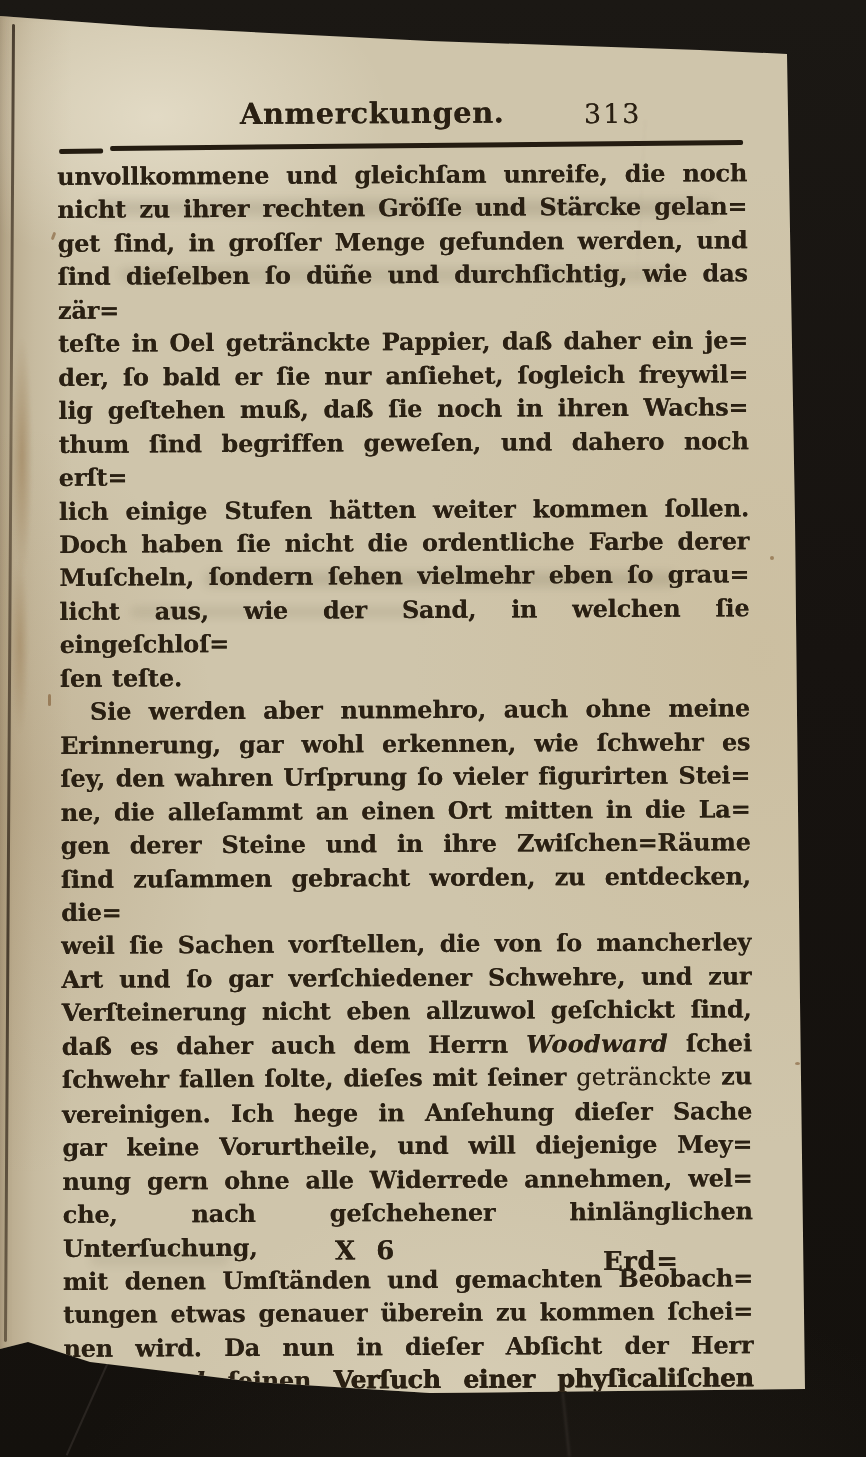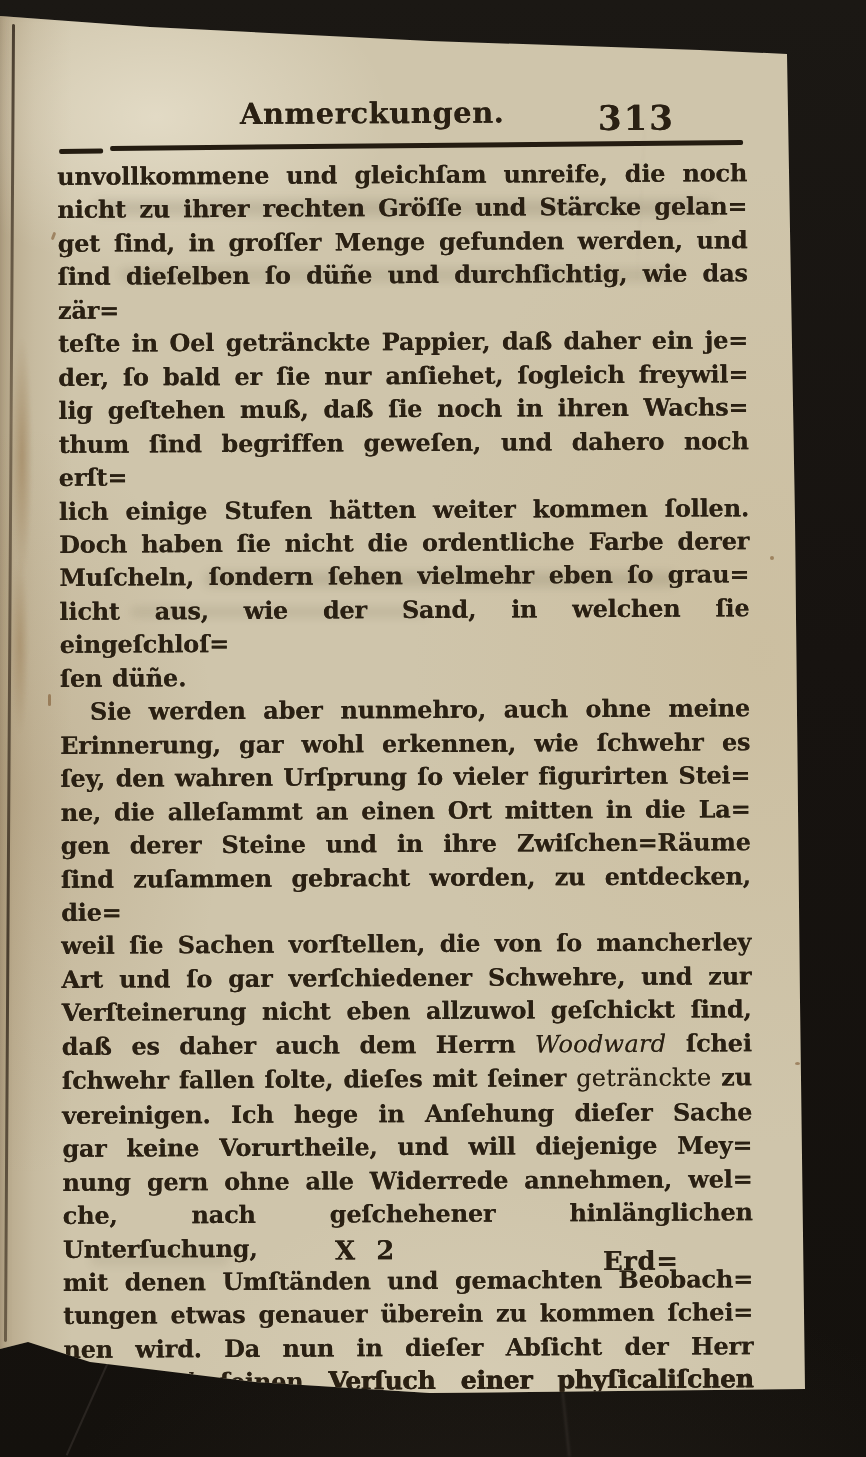--- a/index.html
+++ b/index.html
@@ -48,37 +48,37 @@
     transform-origin:420px 700px;
     color:#2a2013;
   }
   .header-title{
     position:absolute;left:243px;top:96px;width:226px;
     font-size:29px;font-weight:700;text-align:center;
     letter-spacing:.5px;
     text-shadow:0 0 .6px rgba(42,32,19,.8);
   }
   .page-number{
-    position:absolute;left:601px;top:99px;
-    font-size:34px;font-weight:700;letter-spacing:2px;
+    position:absolute;left:587px;top:99px;
+    font-size:27px;font-weight:400;letter-spacing:2px;
     text-shadow:0 0 .6px rgba(42,32,19,.8);
   }
   .rule{position:absolute;background:#241c11;border-radius:2px;}
   .rule-short{left:62px;top:147px;width:44px;height:5px;transform:rotate(-.5deg);}
   .rule-long{left:113px;top:143px;width:633px;height:5px;transform:rotate(-.25deg);}
   .text-block{
     position:absolute;left:60px;top:158px;width:690px;
     font-size:24px;font-weight:700;line-height:33.45px;
     letter-spacing:-.2px;word-spacing:1.5px;
     text-shadow:0 0 .5px rgba(42,32,19,.75);
   }
   .line{display:block;text-align:justify;text-align-last:justify;white-space:normal;}
   .line.noj{text-align:left;text-align-last:left;}
   .line.ind{padding-left:30px;}
-  .seg-i{font-weight:400;font-style:italic;letter-spacing:.3px;}
+  .seg-i{font-weight:700;font-style:italic;letter-spacing:.3px;}
   .seg-r{font-weight:400;letter-spacing:.3px;}
   .seg-b{font-weight:700;font-size:25px;text-shadow:.7px 0 currentColor, 0 0 .5px rgba(42,32,19,.8);}
   .sig-row{
     position:absolute;left:60px;top:1235px;width:690px;height:40px;
     font-size:26px;font-weight:700;
     text-shadow:0 0 .6px rgba(42,32,19,.8);
   }
   .signature-mark{position:absolute;left:272px;top:0;letter-spacing:6px;}
   .catchword{position:absolute;left:540px;top:12px;letter-spacing:.5px;}
   .ghost{
@@ -135,21 +135,21 @@
           <div class="line"><span class="seg-f">get ſind, in groſſer Menge gefunden werden, und</span></div>
           <div class="line"><span class="seg-f">ſind dieſelben ſo düñe und durchſichtig, wie das zär=</span></div>
           <div class="line"><span class="seg-f">teſte in Oel getränckte Pappier, daß daher ein je=</span></div>
           <div class="line"><span class="seg-f">der, ſo bald er ſie nur anſiehet, ſogleich freywil=</span></div>
           <div class="line"><span class="seg-f">lig geſtehen muß, daß ſie noch in ihren Wachs=</span></div>
           <div class="line"><span class="seg-f">thum ſind begriffen geweſen, und dahero noch erſt=</span></div>
           <div class="line"><span class="seg-f">lich einige Stufen hätten weiter kommen ſollen.</span></div>
           <div class="line"><span class="seg-f">Doch haben ſie nicht die ordentliche Farbe derer</span></div>
           <div class="line"><span class="seg-f">Muſcheln, ſondern ſehen vielmehr eben ſo grau=</span></div>
           <div class="line"><span class="seg-f">licht aus, wie der Sand, in welchen ſie eingeſchloſ=</span></div>
-          <div class="line noj"><span class="seg-f">ſen düñe.</span></div>
+          <div class="line noj"><span class="seg-f">ſen teſte.</span></div>
           <div class="line ind"><span class="seg-f">Sie werden aber nunmehro, auch ohne meine</span></div>
           <div class="line"><span class="seg-f">Erinnerung, gar wohl erkennen, wie ſchwehr es</span></div>
           <div class="line"><span class="seg-f">ſey, den wahren Urſprung ſo vieler figurirten Stei=</span></div>
           <div class="line"><span class="seg-f">ne, die alleſammt an einen Ort mitten in die La=</span></div>
           <div class="line"><span class="seg-f">gen derer Steine und in ihre Zwiſchen=Räume</span></div>
           <div class="line"><span class="seg-f">ſind zuſammen gebracht worden, zu entdecken, die=</span></div>
           <div class="line"><span class="seg-f">weil ſie Sachen vorſtellen, die von ſo mancherley</span></div>
           <div class="line"><span class="seg-f">Art und ſo gar verſchiedener Schwehre, und zur</span></div>
           <div class="line"><span class="seg-f">Verſteinerung nicht eben allzuwol geſchickt ſind,</span></div>
           <div class="line"><span class="seg-f">daß es daher auch dem Herrn </span><span class="seg-i">Woodward</span><span class="seg-f"> ſchei</span></div>
@@ -158,18 +158,18 @@
           <div class="line"><span class="seg-f">gar keine Vorurtheile, und will diejenige Mey=</span></div>
           <div class="line"><span class="seg-f">nung gern ohne alle Widerrede annehmen, wel=</span></div>
           <div class="line"><span class="seg-f">che, nach geſchehener hinlänglichen Unterſuchung,</span></div>
           <div class="line"><span class="seg-f">mit denen Umſtänden und gemachten Beobach=</span></div>
           <div class="line"><span class="seg-f">tungen etwas genauer überein zu kommen ſchei=</span></div>
           <div class="line"><span class="seg-f">nen wird.  Da nun in dieſer Abſicht der Herr</span></div>
           <div class="line"><span class="seg-i">Woodward</span><span class="seg-f"> ſeinen </span><span class="seg-b">Verſuch einer phyſicaliſchen</span></div>
         </div>
 
       <div class="sig-row">
-        <span class="signature-mark">X 2</span>
+        <span class="signature-mark">X 6</span>
         <span class="catchword">Erd=</span>
       </div>
     </div>
   </div>
 </div>
 
 </body></html>

